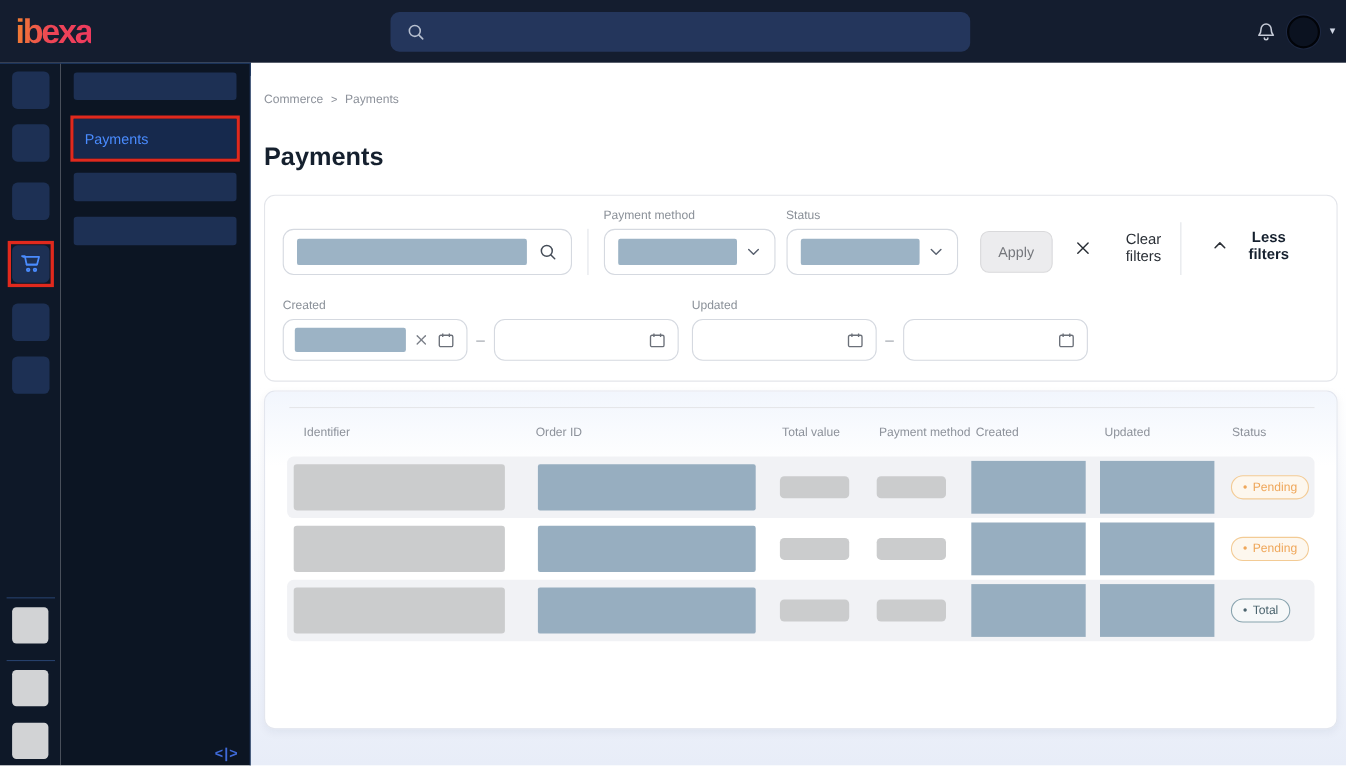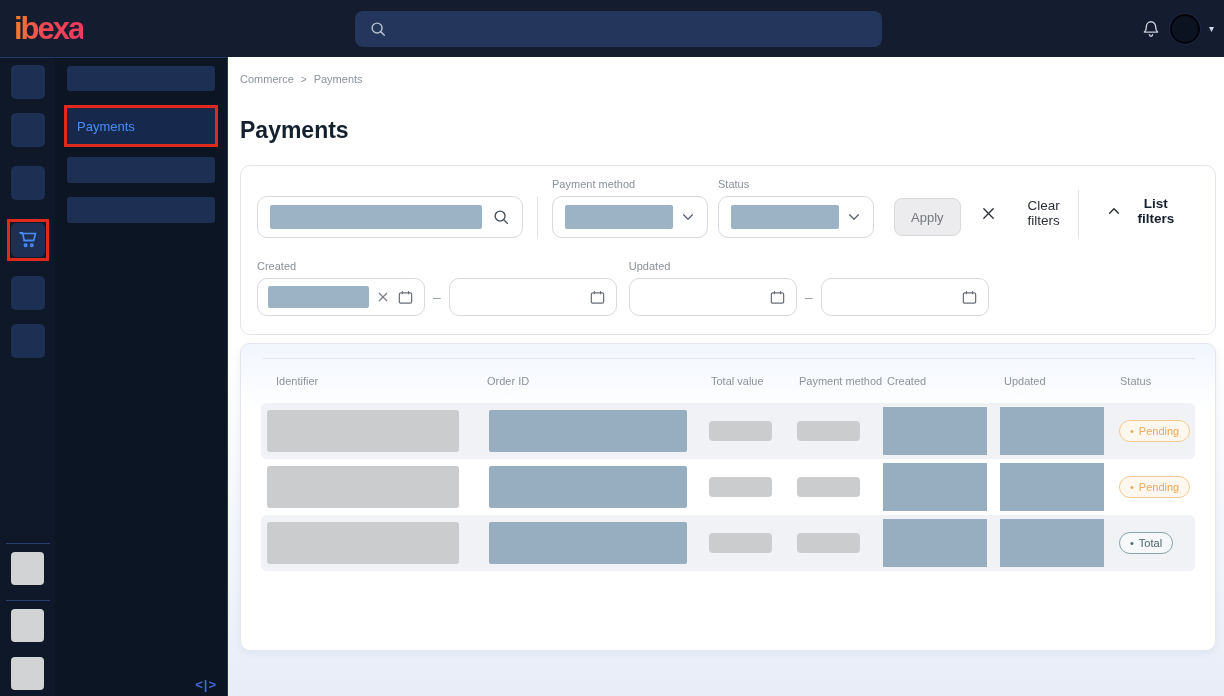--- a/index.html
+++ b/index.html
@@ -64,20 +64,21 @@
   }
   .collapse-handle {
     position:absolute; right:10px; bottom:4px; color:#3f6ad8;
     font-size:13px; font-weight:bold; letter-spacing:1px; cursor:pointer;
   }
 
   
   .main {
     flex:1; min-width:0; position:relative; overflow:hidden;
     background:linear-gradient(180deg,#ffffff 0%,#ffffff 45%,#e8edf8 100%);
+    margin-top:12px;
   }
   .breadcrumb { margin:16px 0 0 12px; font-size:11px; color:#8d929b; display:flex; align-items:center; gap:7px; }
   .breadcrumb .crumb { cursor:pointer; }
   .breadcrumb .sep { font-size:10px; }
   .page-title { margin:32px 0 0 12px; font-size:23px; line-height:26px; font-weight:700; color:#15202e; }
 
   
   .filter-card {
     margin:22px 8px 0 12px; background:#fff; border:1px solid #e3e5ea;
     border-radius:10px; padding:12px 16px 18px;
@@ -285,21 +286,21 @@
           </button>
 
           <div class="vdiv2"></div>
 
           <button class="less-btn">
             <span class="chev">
               <svg width="14" height="14" viewBox="0 0 16 16">
                   <polyline points="3,10.5 8,5.5 13,10.5" fill="none" stroke="currentColor" stroke-width="1.6" stroke-linecap="round" stroke-linejoin="round"></polyline>
                 </svg>
             </span>
-            <span>List filters</span>
+            <span>Less filters</span>
           </button>
         </div>
 
         <div class="frow2">
           <div class="field">
             <span class="field-label">Created</span>
             <div class="dategroup">
               <div class="date-control">
                 <span class="redact-date"></span>
                 <span class="xsmall">

